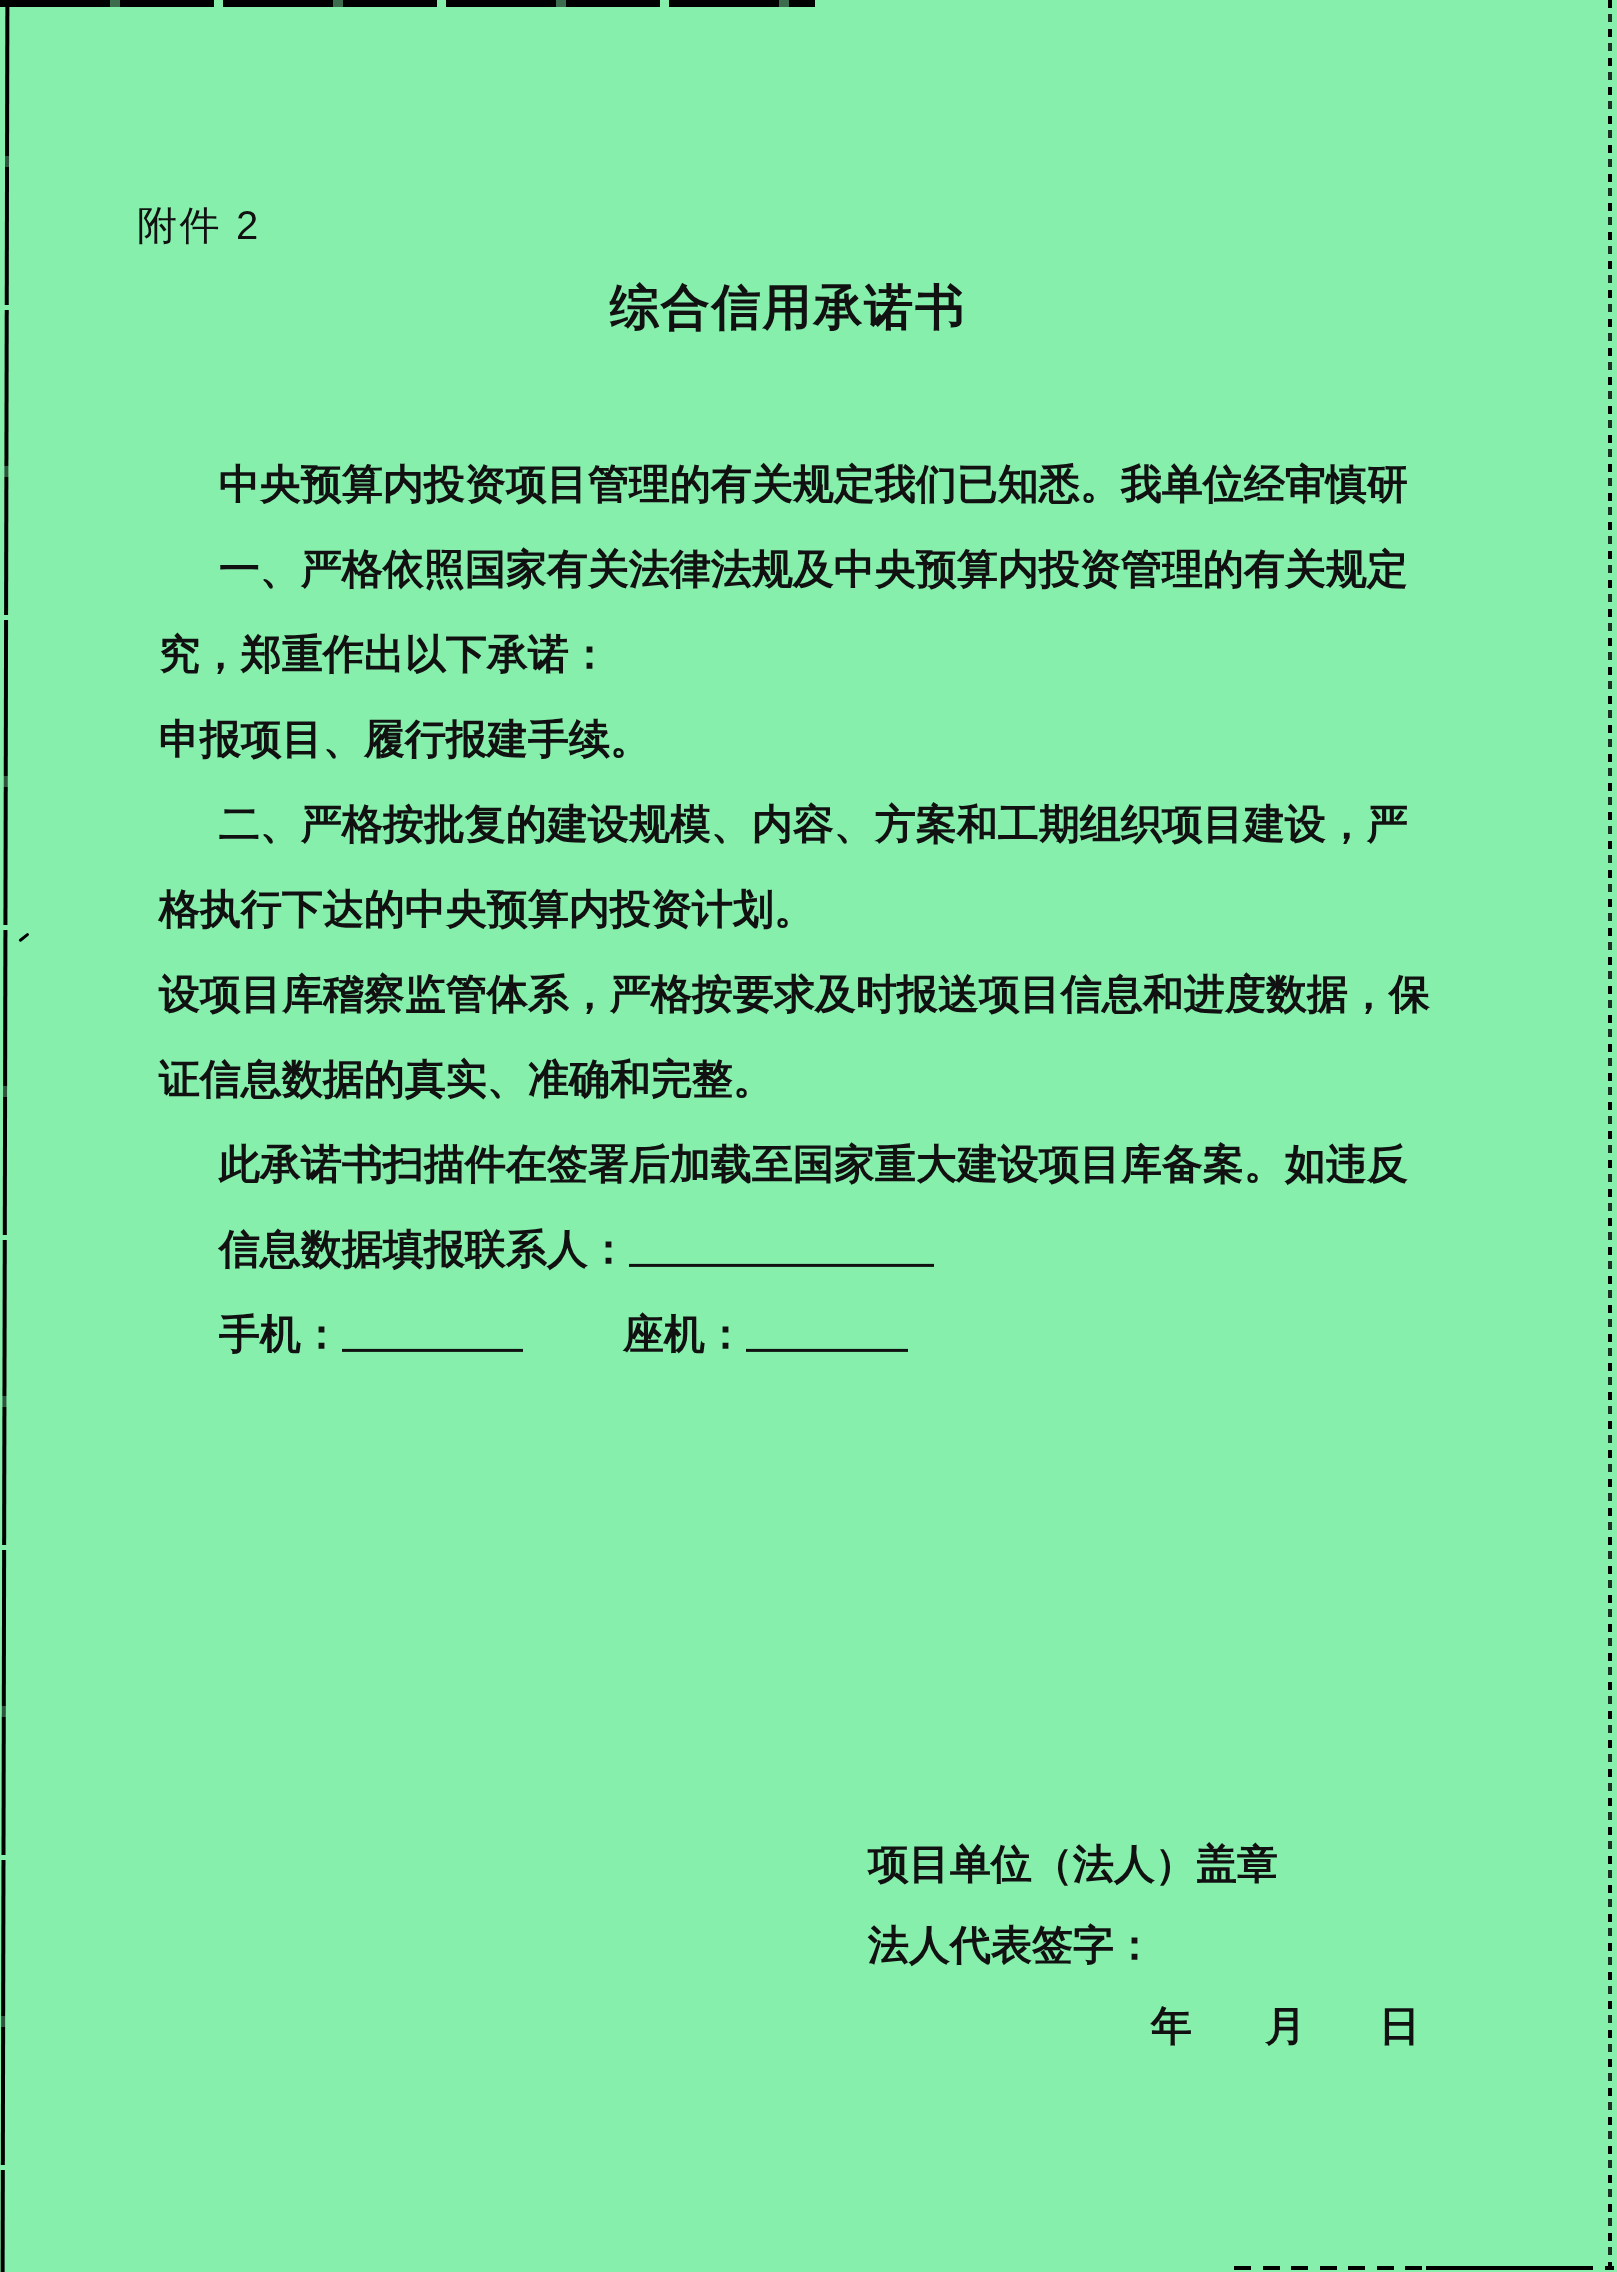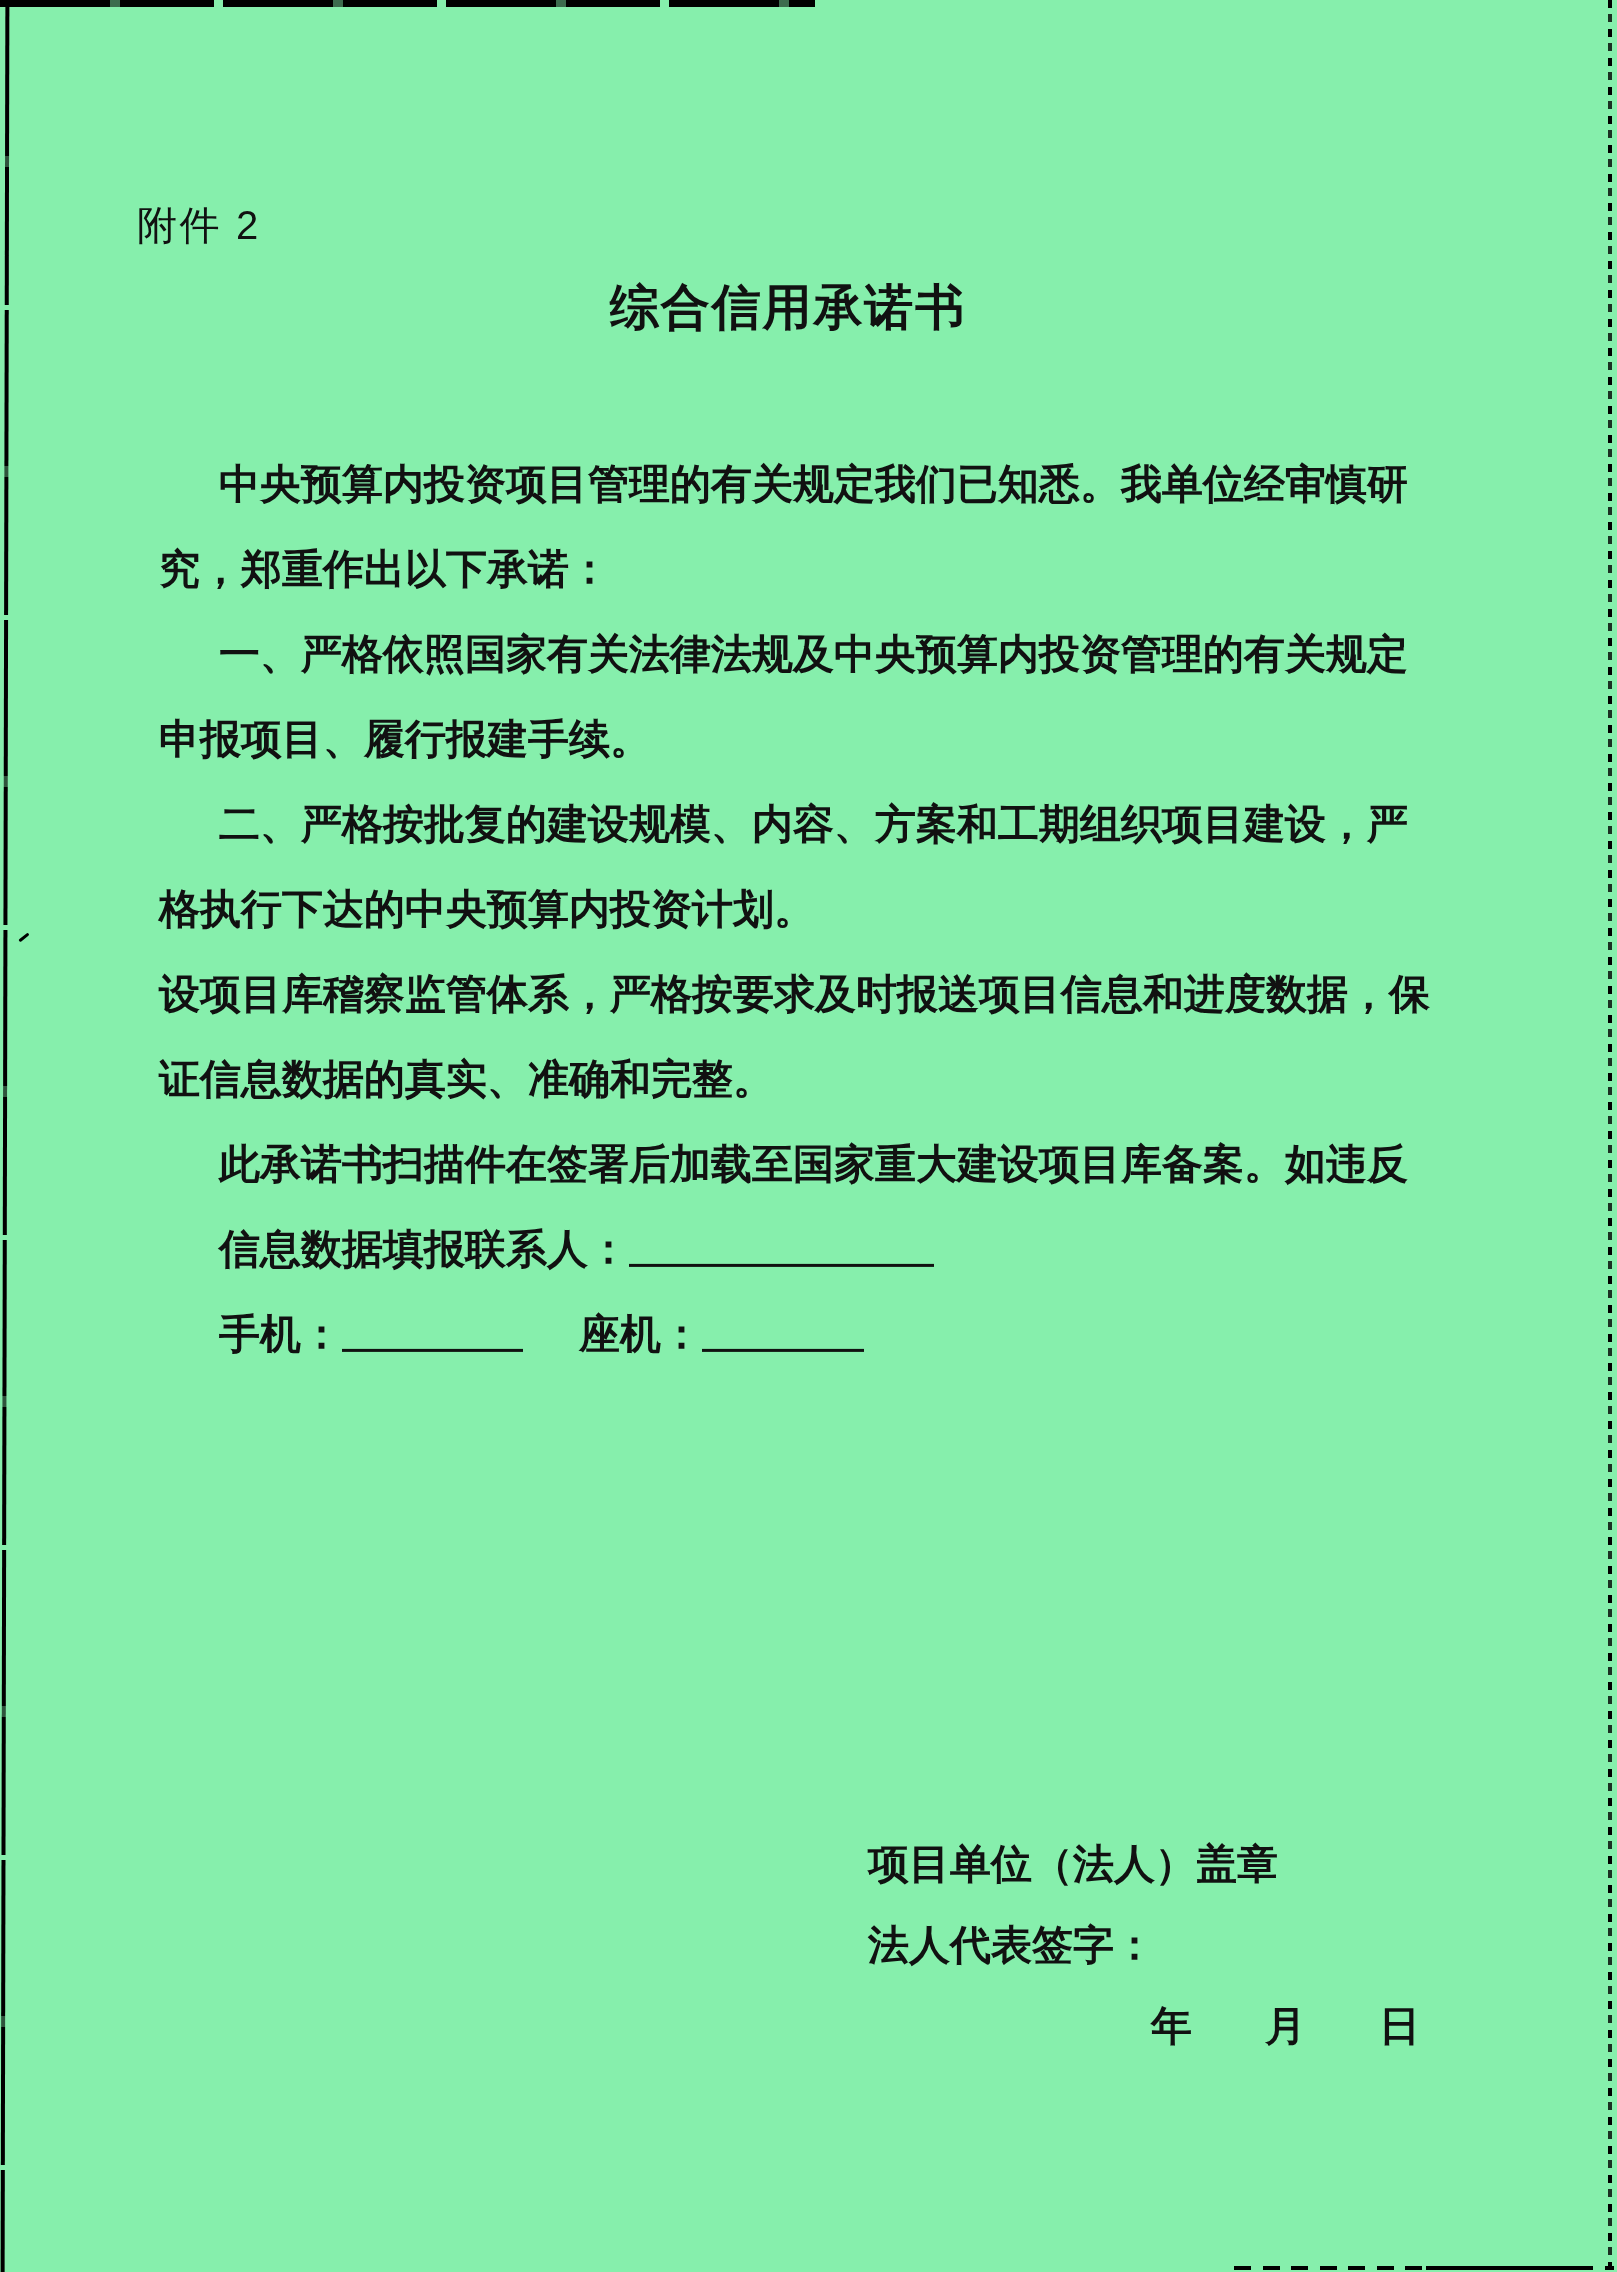--- a/index.html
+++ b/index.html
@@ -102,21 +102,21 @@
     display: inline-block;
     height: 32px;
     border-bottom: 3.2px solid #111;
     vertical-align: baseline;
     transform: translateY(3.9px);
   }
   .blank-project  { width: 454px; }
   .blank-contact  { width: 305px; }
   .blank-mobile   { width: 181px; }
   .blank-landline { width: 162px; }
-  .label-landline { margin-left: 56px; }
+  .label-landline { margin-left: 100px; }
 
   .seal-line {
     position: absolute;
     left: 868px; top: 1844px;
     font-size: 41px;
     line-height: 1;
     font-weight: 600;
     white-space: nowrap;
   }
   .sign-line {
@@ -149,22 +149,22 @@
   <div class="edge-bottom-dashes"></div>
   <div class="edge-bottom-solid"></div>
   <div class="ink-speck"></div>
 
   <div class="attachment-label">附件 2</div>
 
   <div class="doc-title">综合信用承诺书</div>
 
   <div class="content">
     <div class="line indent">中央预算内投资项目管理的有关规定我们已知悉。我单位经审慎研</div>
+    <div class="line indent">一、严格依照国家有关法律法规及中央预算内投资管理的有关规定</div>
     <div class="line">究，郑重作出以下承诺：</div>
-    <div class="line indent">一、严格依照国家有关法律法规及中央预算内投资管理的有关规定</div>
     <div class="line">申报项目、履行报建手续。</div>
     <div class="line indent">二、严格按批复的建设规模、内容、方案和工期组织项目建设，严</div>
     <div class="line">格执行下达的中央预算内投资计划。</div>
     <div class="line">设项目库稽察监管体系，严格按要求及时报送项目信息和进度数据，保</div>
     <div class="line">证信息数据的真实、准确和完整。</div>
     <div class="line indent">此承诺书扫描件在签署后加载至国家重大建设项目库备案。如违反</div>
 
     <div class="line indent">
       <span>信息数据填报联系人：</span><span class="blank blank-contact"></span>
     </div>

